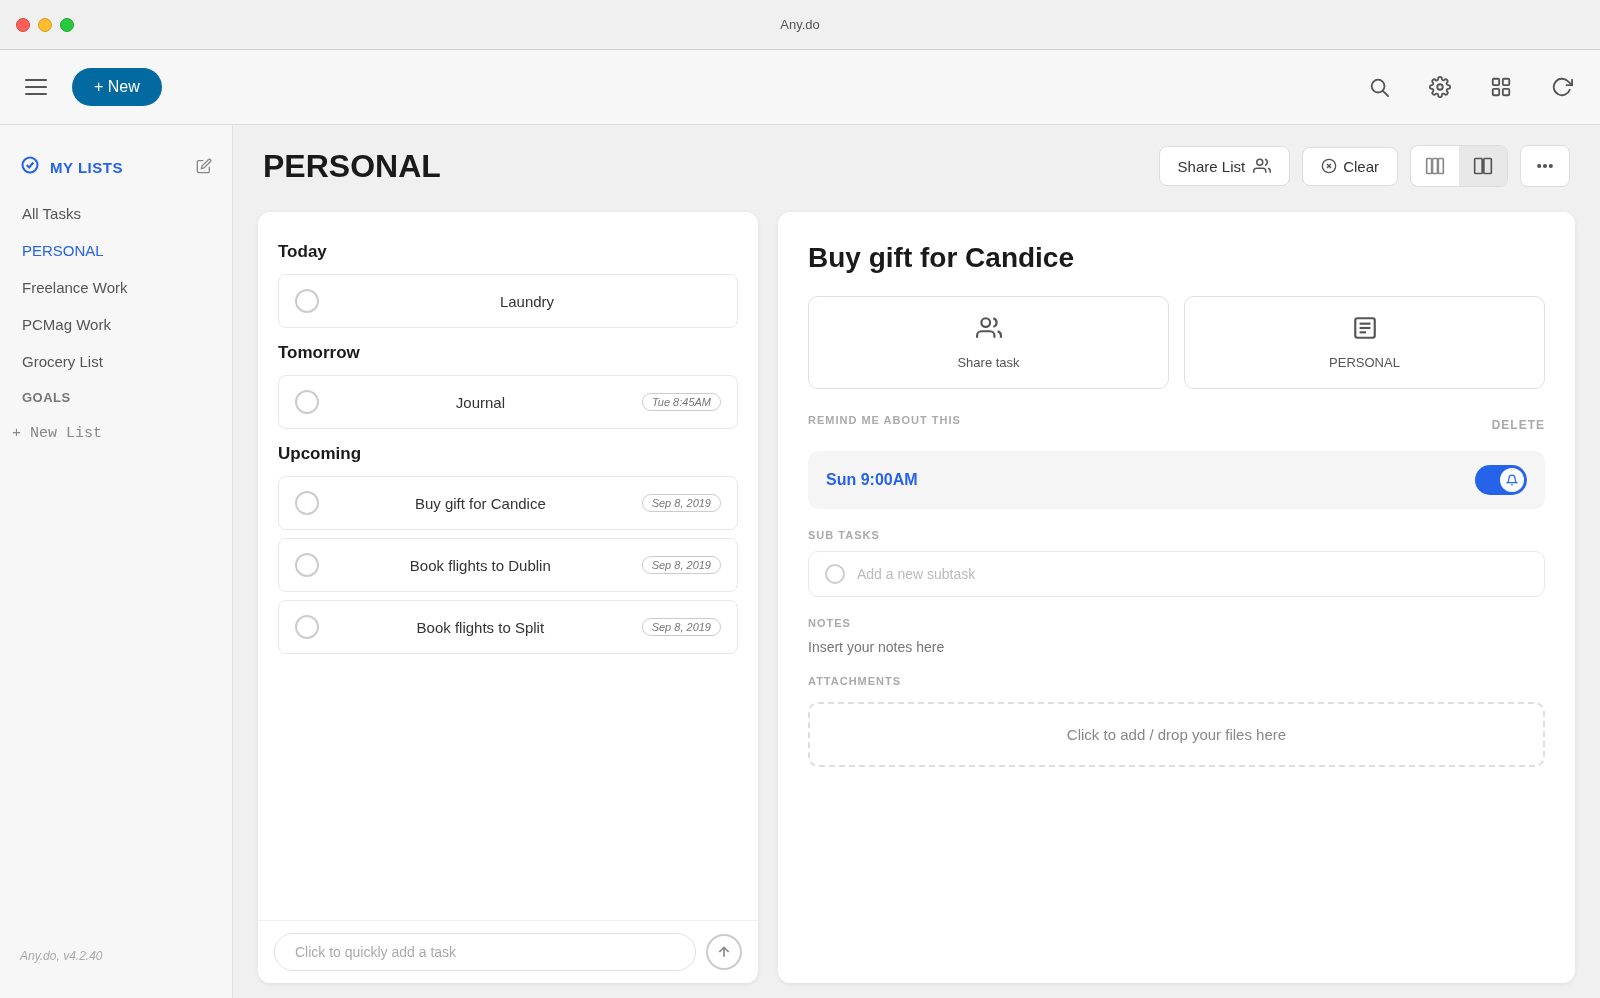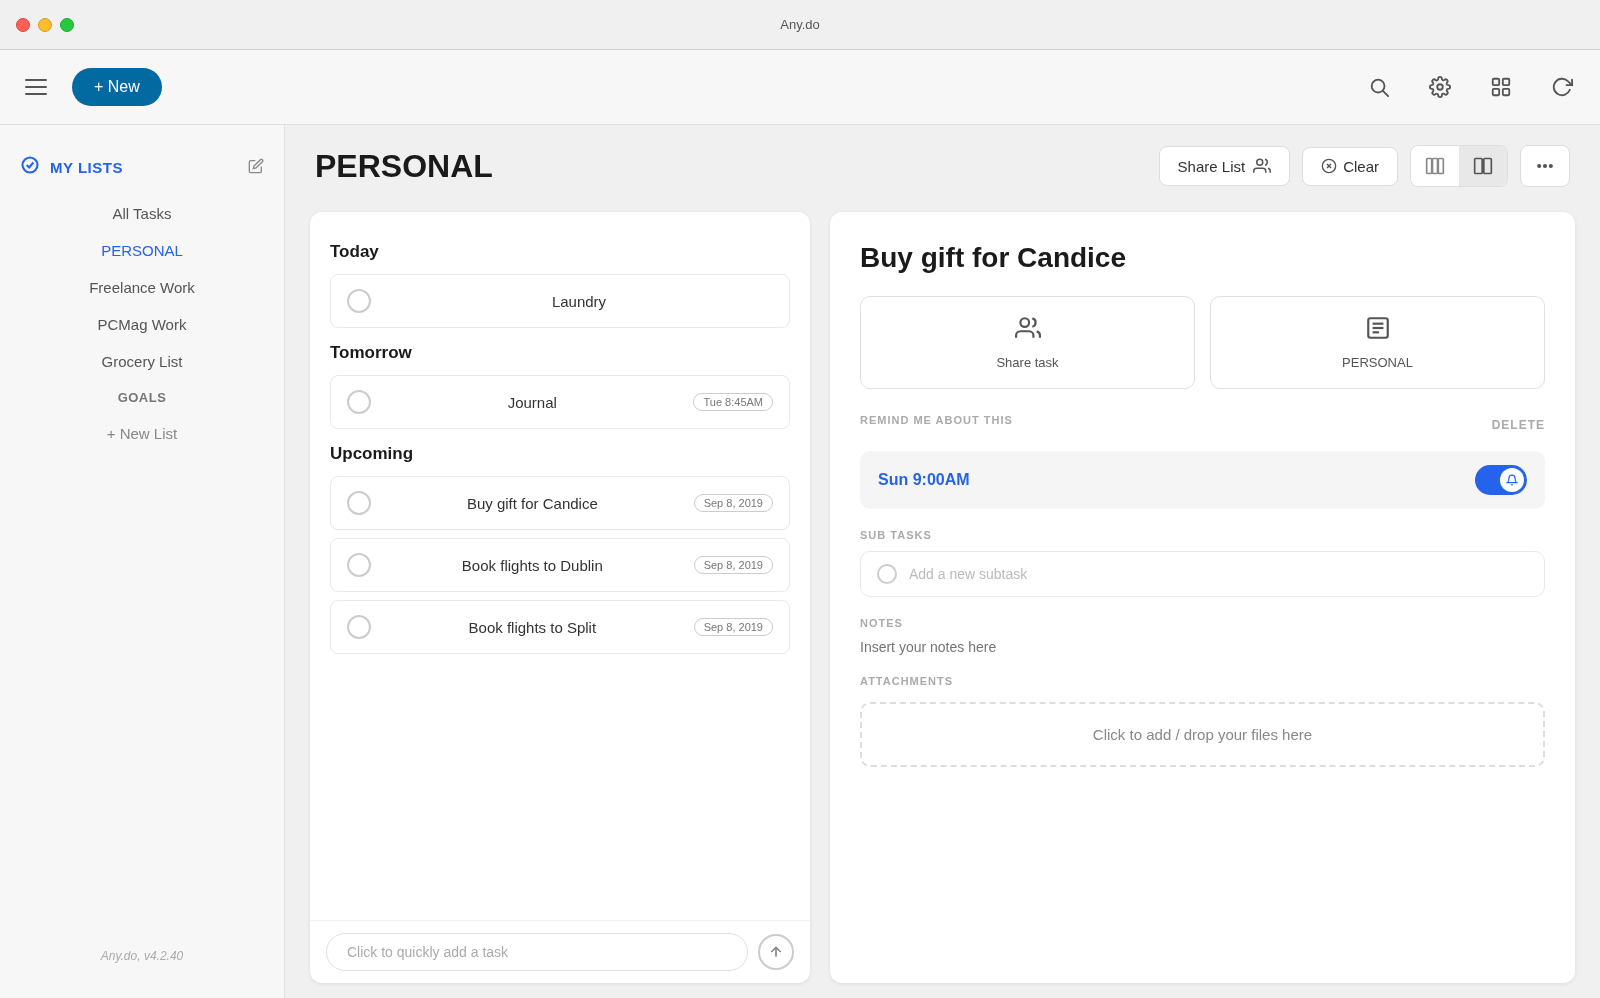--- a/index.html
+++ b/index.html
@@ -98,27 +98,26 @@
     }
 
     
     .app-body {
       display: flex;
       height: calc(998px - 50px - 75px);
     }
 
     
     .sidebar {
-      width: 285px;
+      width: 233px;
       background: #f7f7f7;
       border-right: 1px solid #e0e0e0;
       padding: 20px 0;
       display: flex;
       flex-direction: column;
-      text-align: center;
     }
     .sidebar-header {
       display: flex;
       align-items: center;
       padding: 10px 20px 15px;
       gap: 10px;
     }
     .sidebar-header-icon {
       color: #2563eb;
       font-size: 18px;
@@ -149,20 +148,21 @@
       cursor: pointer;
       border-radius: 6px;
     }
     .sidebar-item.active { color: #2563eb; font-weight: 500; }
     .sidebar-item.goals { color: #777; text-transform: uppercase; font-size: 13px; font-weight: 600; letter-spacing: 0.5px; }
     .sidebar-new-list {
       padding: 10px 12px;
       font-size: 15px;
       color: #888;
       cursor: pointer;
+      font-family: Liberation Mono, monospace;
     }
     .sidebar-footer {
       margin-top: auto;
       padding: 15px 20px;
       font-size: 12px;
       color: #aaa;
       font-style: italic;
     }
 
     
@@ -307,20 +307,21 @@
       flex: 1;
       text-align: center;
     }
     .task-tag {
       background: white;
       border: 1px solid #ccc;
       border-radius: 12px;
       padding: 2px 9px;
       font-size: 11px;
       color: #777;
+      font-style: italic;
     }
     .task-add-bar {
       padding: 12px 16px;
       border-top: 1px solid #f0f0f0;
       display: flex;
       align-items: center;
       gap: 10px;
     }
     .task-quick-add {
       flex: 1;

